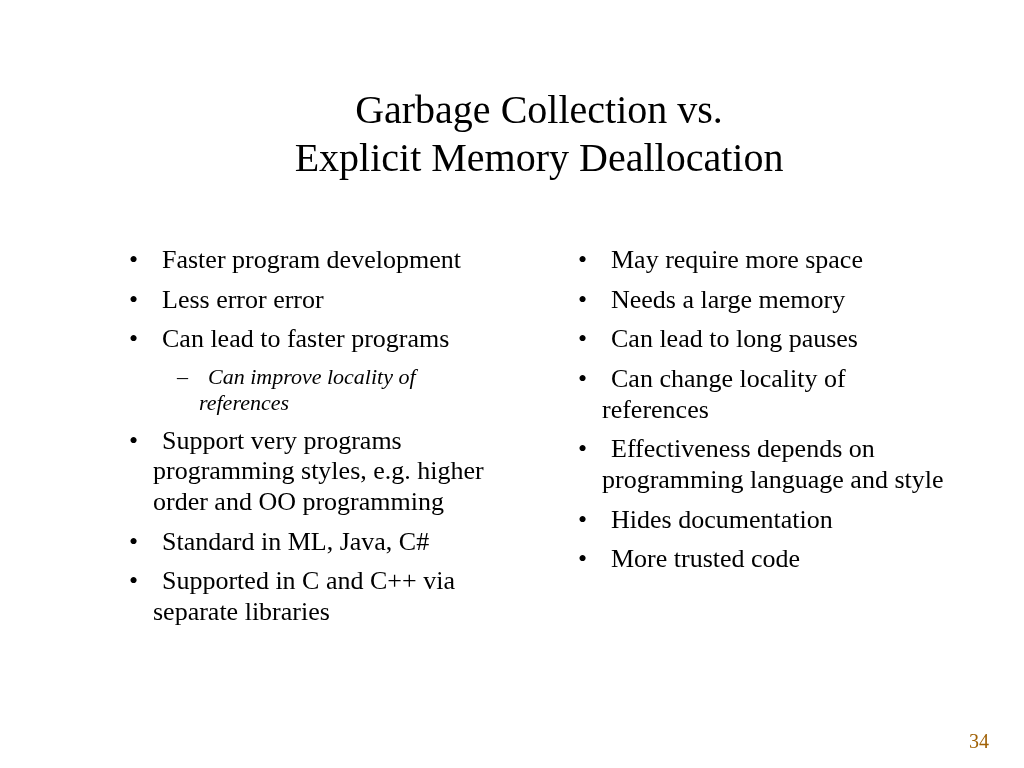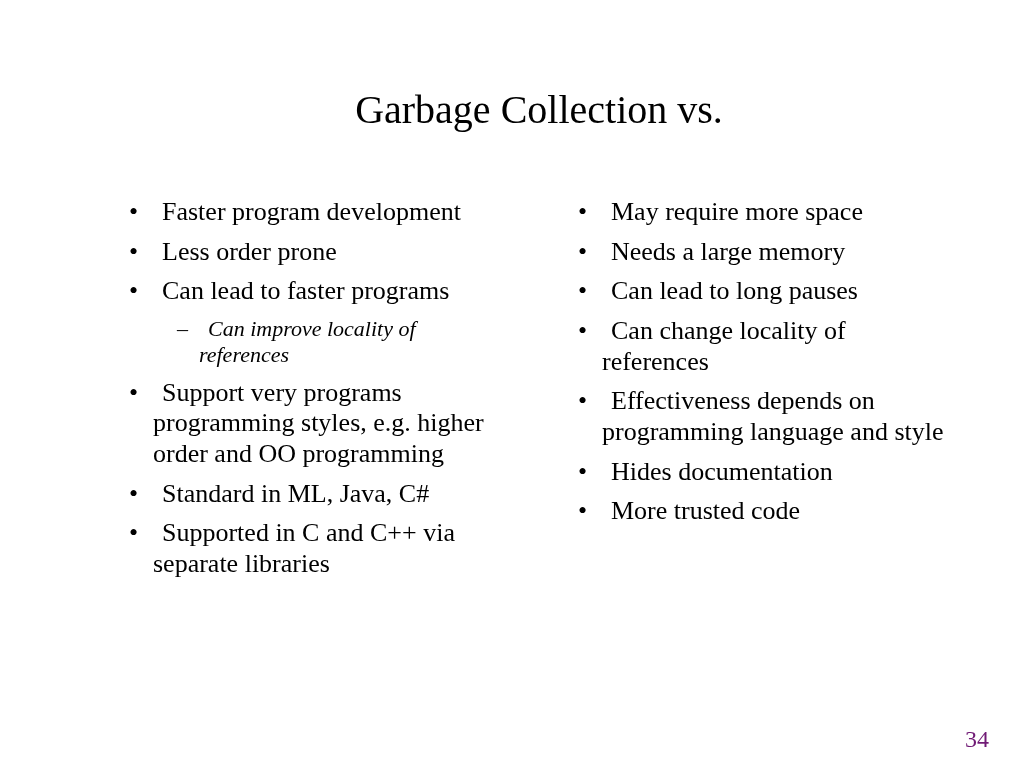--- a/index.html
+++ b/index.html
@@ -73,40 +73,41 @@
       content: "–";
       position: absolute;
       left: 6px;
       top: 0;
       font-size: 22px;
     }
     .page-number {
       position: absolute;
       bottom: 24px;
       right: 44px;
-      font-size: 24px;
-      color: #701a75;
+      font-size: 20px;
+      color: #a16207;
     }
   </style>
 </head>
 <body>
 
 <div class="slide">
   <h1 class="title">
     <span>Garbage Collection vs.</span><br>
+    <span>Explicit Memory Deallocation</span>
   </h1>
 
   <div class="columns">
     <div class="col">
       <ul class="top">
         <li>
           <span>Faster program development</span>
         </li>
         <li>
-          <span>Less order prone</span>
+          <span>Less error error</span>
         </li>
         <li>
           <span>Can lead to faster programs</span>
           <ul class="sub">
             <li>
               <span>Can improve locality of references</span>
             </li>
           </ul>
         </li>
         <li>

